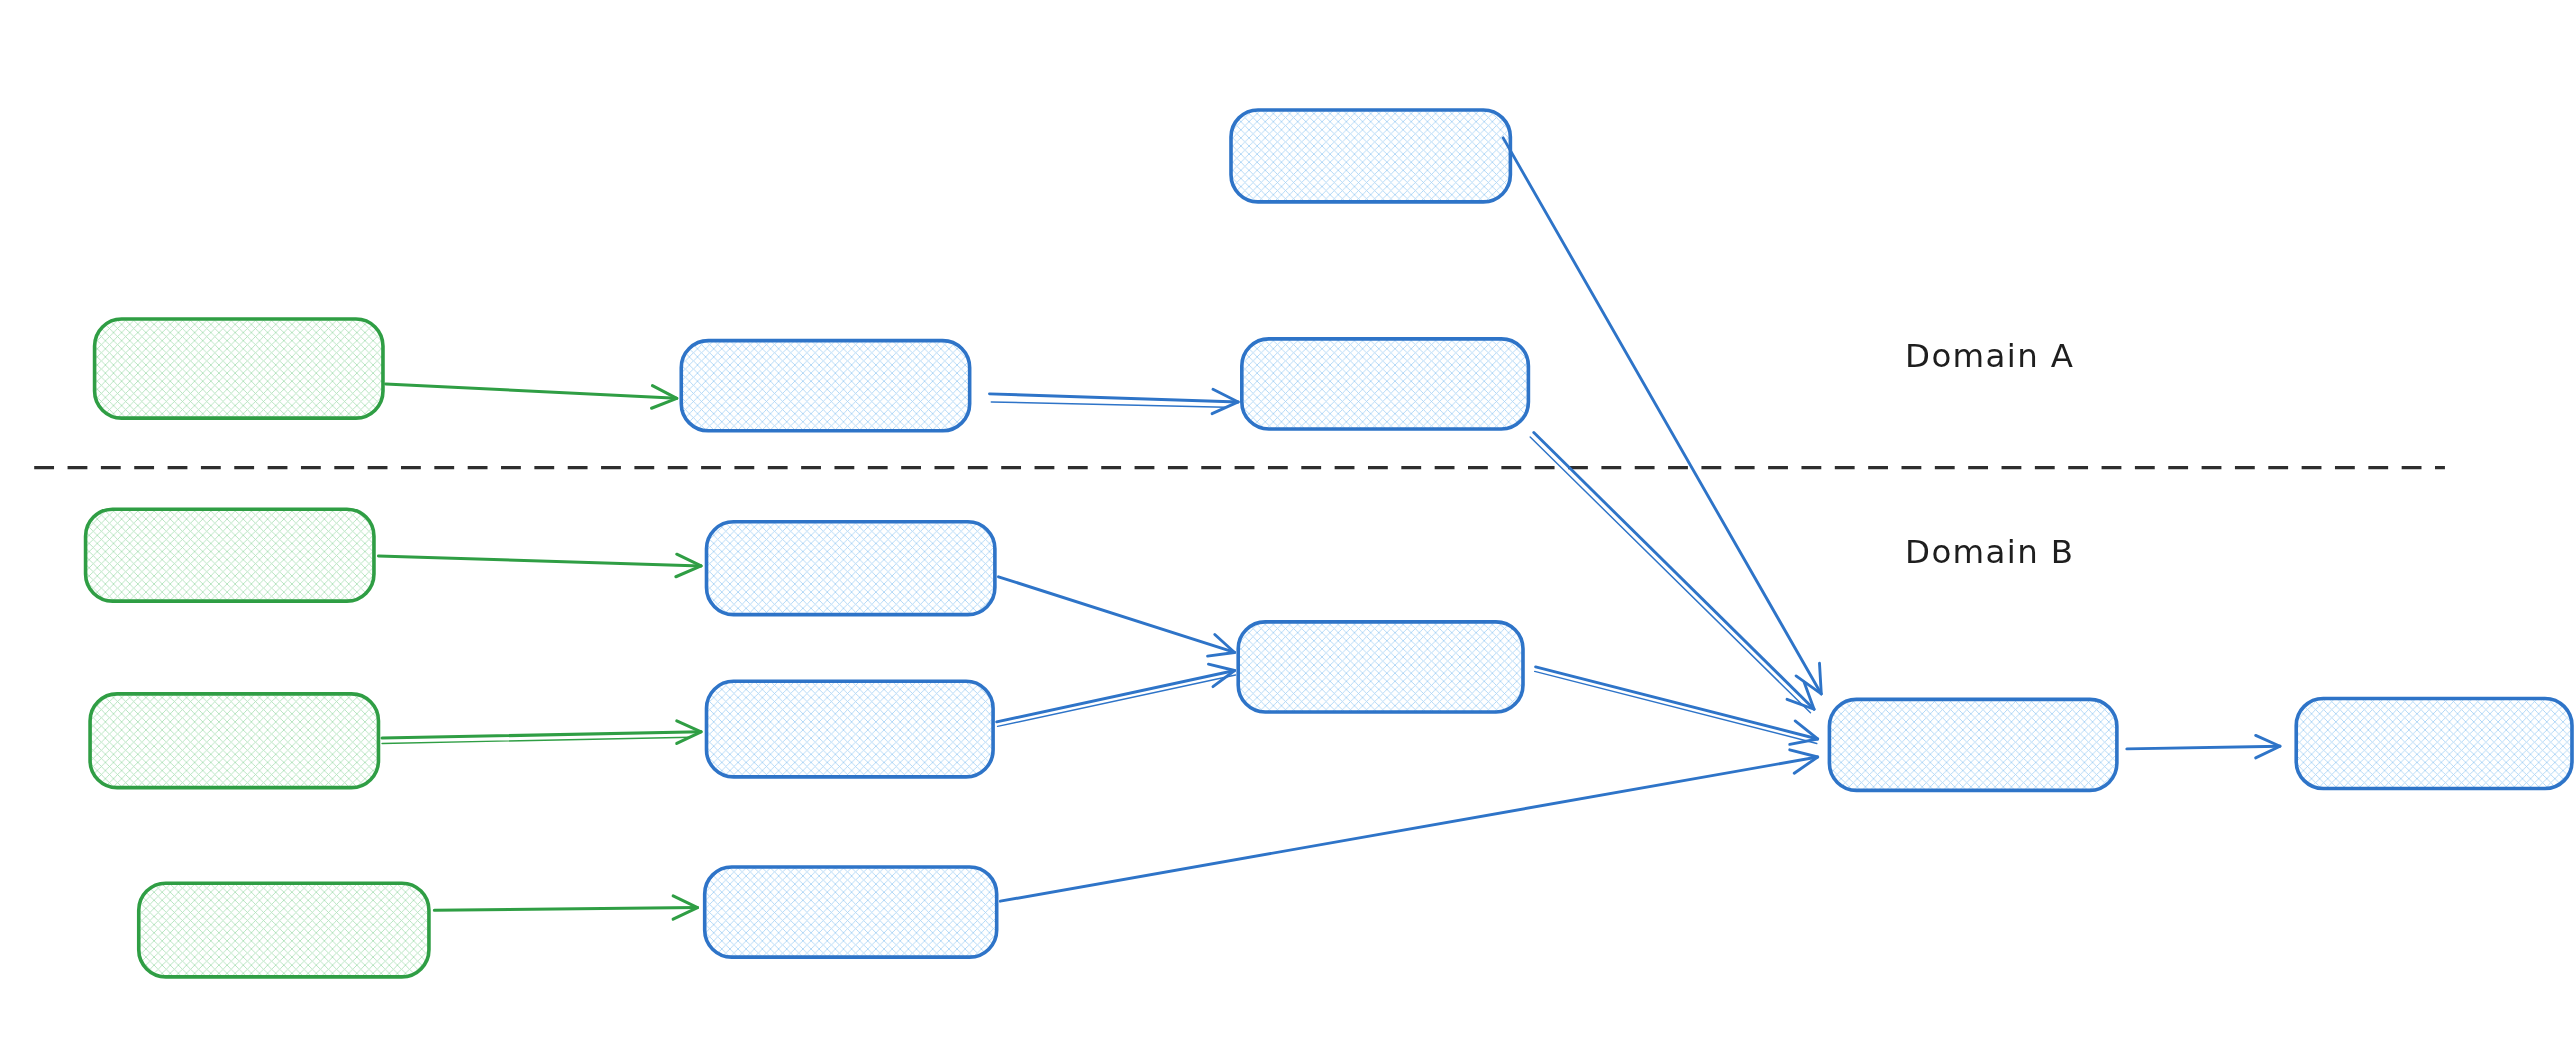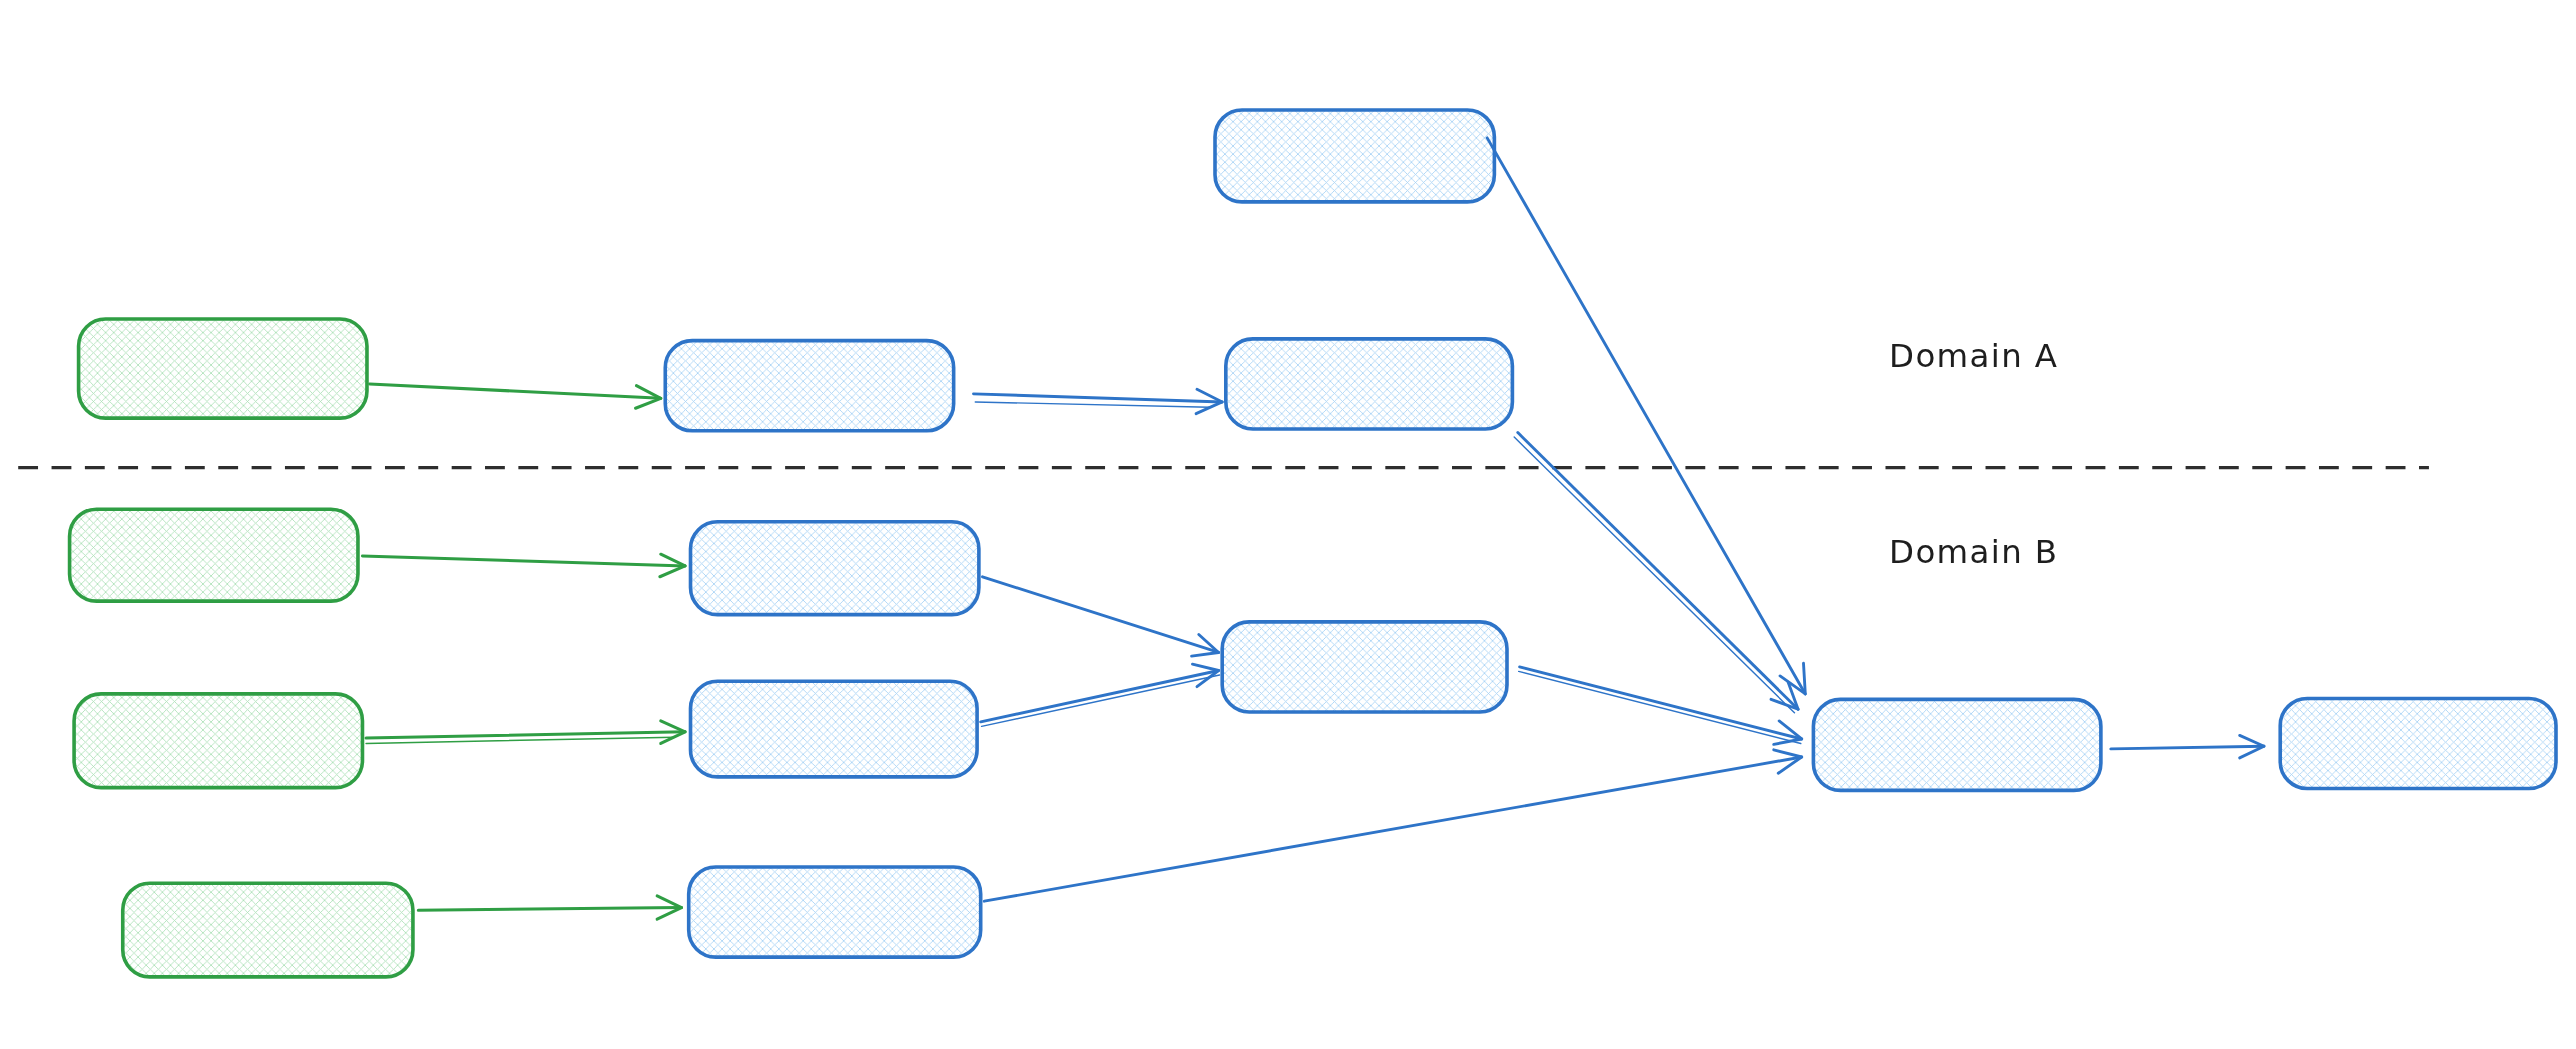--- a/index.html
+++ b/index.html
@@ -15,20 +15,21 @@
     margin:0;padding:0;
     width:2576px;height:1049px;
     background:var(--background);
     font-family:"DejaVu Sans", sans-serif;
     overflow:hidden;
   }
   .canvas{
     position:relative;
     width:2354px;height:1049px;
     background:var(--background);
+    padding-left:16px;
   }
   svg{display:block}
   .hb{stroke:var(--blue-fill);stroke-width:1;fill:none;opacity:.9}
   .hg{stroke:var(--green-fill);stroke-width:1;fill:none;opacity:.9}
   .box-blue{fill:url(#hatch-blue);stroke:var(--blue-stroke);stroke-width:4}
   .box-green{fill:url(#hatch-green);stroke:var(--green-stroke);stroke-width:4}
   .arrow-blue{stroke:var(--blue-stroke);stroke-width:3.2;fill:none;stroke-linecap:round;stroke-linejoin:round}
   .arrow-green{stroke:var(--green-stroke);stroke-width:3.4;fill:none;stroke-linecap:round;stroke-linejoin:round}
   .thin{stroke-width:1.6}
   .divider{stroke:var(--divider);stroke-width:3.6;stroke-dasharray:22 15;fill:none;stroke-linecap:butt}

